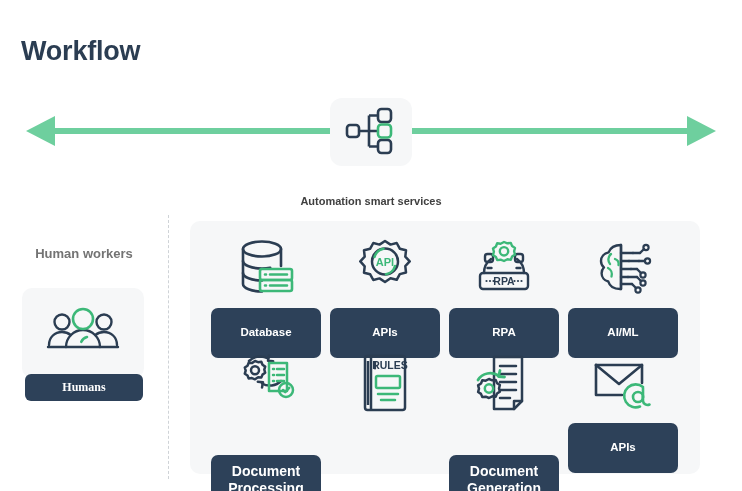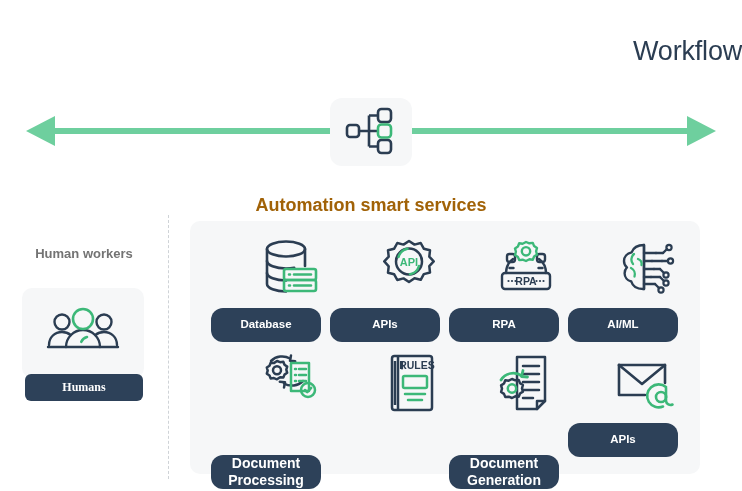--- a/index.html
+++ b/index.html
@@ -9,44 +9,45 @@
     font-family:"Liberation Sans", sans-serif;
     position:relative;
     overflow:hidden;
     color:#2b3d52;
   }
   .stage{position:absolute;inset:0;}
 
   
   .title{
     position:absolute;left:0;right:0;top:36px;
-    text-align:right;
+    text-align:left;
     font-size:27px;
-    font-weight:normal;
+    font-weight:bold;
     letter-spacing:-0.2px;
     color:#2b3d52;
+    padding-left:21px;
   }
 
   
   .arrow-band{position:absolute;left:0;right:0;top:108px;height:46px;}
   .arrow-svg{position:absolute;left:0;top:0;}
 
   
   .wf-chip{
     position:absolute;left:330px;top:98px;
     width:82px;height:68px;
     background:#f6f7f8;
     border-radius:12px;
   }
   .wf-chip svg{position:absolute;left:50%;top:50%;transform:translate(-50%,-50%);}
 
   
   .caption{
     position:absolute;top:195px;left:0;right:0;
-    text-align:center;font-size:18px;font-weight:bold;color:#a16207;
+    text-align:center;font-size:11px;font-weight:bold;color:#404040;
   }
 
   
   .hw-label{
     position:absolute;left:0;top:246px;width:168px;
     text-align:center;font-size:13px;font-weight:bold;color:#737373;
   }
   .hw-card{
     position:absolute;left:22px;top:288px;
     width:122px;height:90px;
@@ -74,25 +75,25 @@
     position:absolute;left:190px;top:221px;
     width:510px;height:253px;
     background:#f6f7f8;border-radius:10px;
   }
   .grid{
     position:absolute;left:190px;top:221px;
     width:510px;height:270px;
   }
   .cell{position:absolute;width:110px;}
   .cell .glyph{
-    height:76px;display:flex;align-items:center;justify-content:flex-end;
+    height:76px;display:flex;align-items:center;justify-content:center;
   }
   .cell .chip{
-    width:110px;height:34px;
-    background:#2d4159;border-radius:12px;
+    width:110px;height:50px;
+    background:#2d4159;border-radius:7px;
     color:#ffffff;font-size:11.5px;font-weight:bold;
     display:flex;align-items:center;justify-content:center;
     text-align:center;line-height:1.18;
   }
   .cell.two .chip{font-size:14px;margin-top:32px;}
 
   .c0{left:21px;}
   .c1{left:140px;}
   .c2{left:259px;}
   .c3{left:378px;}

